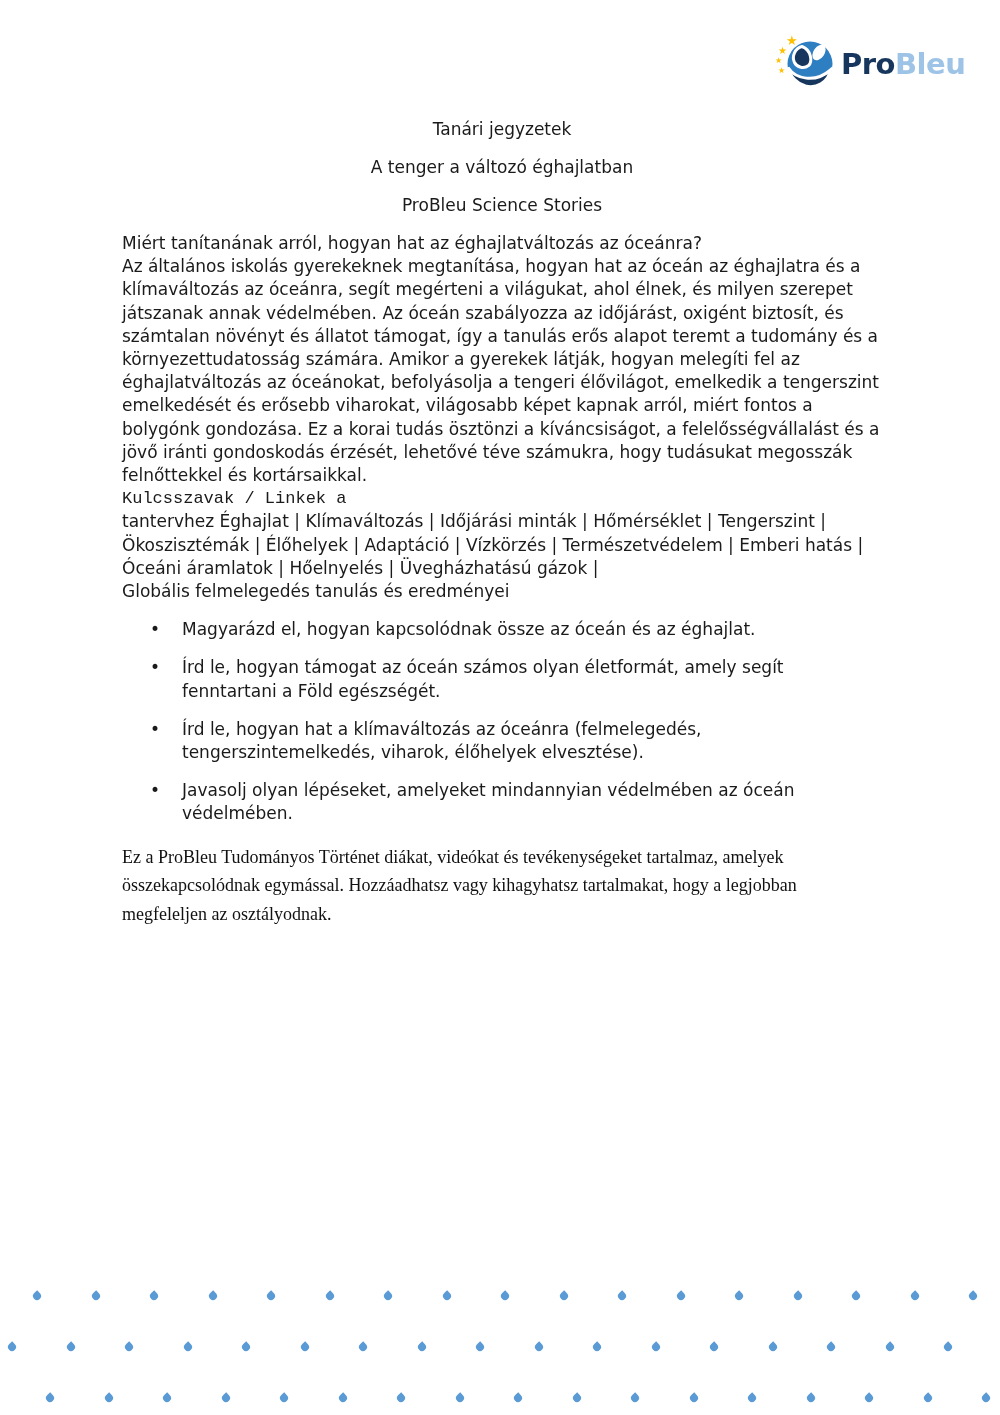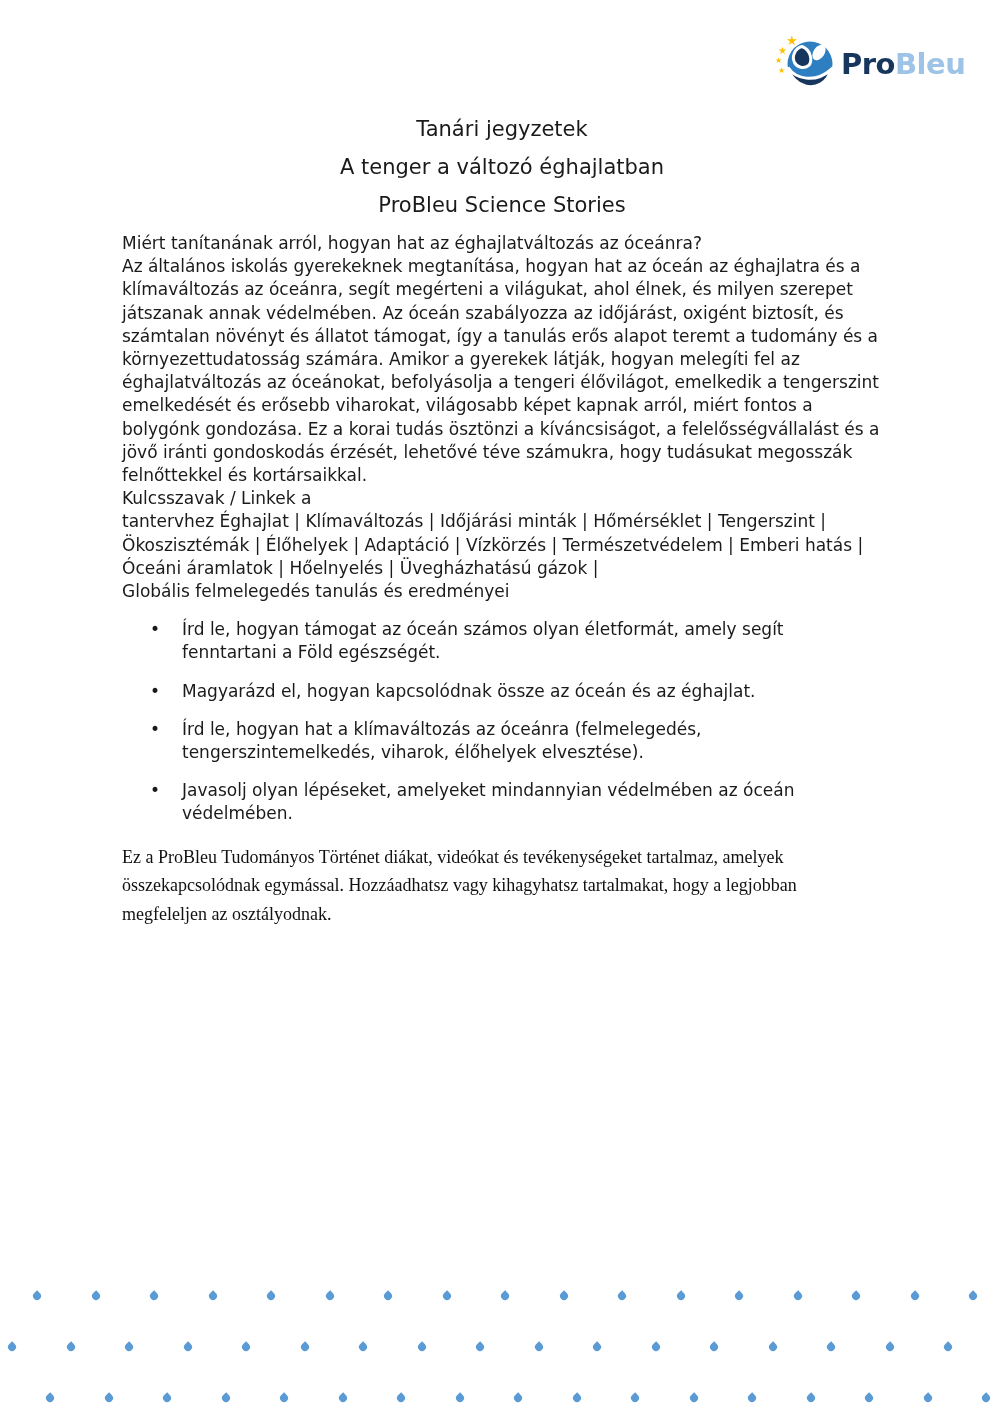--- a/index.html
+++ b/index.html
@@ -17,26 +17,26 @@
   .star.s2 { left:-4px; top:8px;  font-size:10px; }
   .star.s3 { left:-7px; top:19px; font-size:8px; }
   .star.s4 { left:-4px; top:29px; font-size:8px; }
   .logo-word { font-size:29px; font-weight:bold; letter-spacing:-0.5px; margin-left:7px; white-space:nowrap; }
   .logo-word .pro  { color:var(--brand-dark,#17365d);text-align:center; }
   .logo-word .bleu { color:var(--brand-light,#9dc3e6); }
 
   
   .content { position:absolute; left:122px; top:0; width:760px; }
   .titles { padding-top:118px; text-align:center; }
-  .title  { margin:0 0 15px 0; font-size:21px; line-height:23px; }
+  .title  { margin:0 0 15px 0; font-size:17px; line-height:23px; }
   p.heading, p.body { margin:0; font-size:17px; line-height:23.2px; }
   .why-heading   { margin-top:56px; }
   .why-body      { margin-top:16px; }
   .age           { margin-top:88px; }
-  .kw-heading    { margin-top:38px; }
+  .kw-heading    { margin-top:38px;font-family:Liberation Mono, monospace; }
   .kw-body       { margin-top:14px; }
   .goals-heading { margin-top:37px; }
   ul.goals { margin:15px 0 0 0; padding:0; list-style:none; }
   ul.goals li {
     position:relative; margin:0 0 15px 0; padding-left:60px;
     font-size:17px; line-height:23.2px;
   }
   ul.goals li::before {
     content:"•"; position:absolute; left:28px; top:0; font-size:17px;
   }
@@ -85,22 +85,22 @@
 
     <p class="heading why-heading">Miért tanítanának arról, hogyan hat az éghajlatváltozás az óceánra?</p>
     <p class="body why-body">Az általános iskolás gyerekeknek megtanítása, hogyan hat az óceán az éghajlatra és a klímaváltozás az óceánra, segít megérteni a világukat, ahol élnek, és milyen szerepet játszanak annak védelmében. Az óceán szabályozza az időjárást, oxigént biztosít, és számtalan növényt és állatot támogat, így a tanulás erős alapot teremt a tudomány és a környezettudatosság számára. Amikor a gyerekek látják, hogyan melegíti fel az éghajlatváltozás az óceánokat, befolyásolja a tengeri élővilágot, emelkedik a tengerszint emelkedését és erősebb viharokat, világosabb képet kapnak arról, miért fontos a bolygónk gondozása. Ez a korai tudás ösztönzi a kíváncsiságot, a felelősségvállalást és a jövő iránti gondoskodás érzését, lehetővé téve számukra, hogy tudásukat megosszák felnőttekkel és kortársaikkal.</p>
 
 
     <p class="heading kw-heading">Kulcsszavak / Linkek a</p>
     <p class="body kw-body">tantervhez Éghajlat | Klímaváltozás | Időjárási minták | Hőmérséklet | Tengerszint | Ökoszisztémák | Élőhelyek | Adaptáció | Vízkörzés | Természetvédelem | Emberi hatás | Óceáni áramlatok | Hőelnyelés | Üvegházhatású gázok |</p>
 
     <p class="heading goals-heading">Globális felmelegedés tanulás és eredményei</p>
     <ul class="goals">
+      <li>Magyarázd el, hogyan kapcsolódnak össze az óceán és az éghajlat.</li>
       <li>Írd le, hogyan támogat az óceán számos olyan életformát, amely segít fenntartani a Föld egészségét.</li>
-      <li>Magyarázd el, hogyan kapcsolódnak össze az óceán és az éghajlat.</li>
       <li>Írd le, hogyan hat a klímaváltozás az óceánra (felmelegedés, tengerszintemelkedés, viharok, élőhelyek elvesztése).</li>
       <li>Javasolj olyan lépéseket, amelyeket mindannyian védelmében az óceán védelmében.</li>
     </ul>
 
     <p class="how-body">Ez a ProBleu Tudományos Történet diákat, videókat és tevékenységeket tartalmaz, amelyek összekapcsolódnak egymással. Hozzáadhatsz vagy kihagyhatsz tartalmakat, hogy a legjobban megfeleljen az osztályodnak.</p>
   </main>
 
   <footer class="droplets" id="droplet-field">
       <span class="droplet" style="left: 33px; top: 1292px;"></span>
       <span class="droplet" style="left: 91.5px; top: 1292px;"></span>

